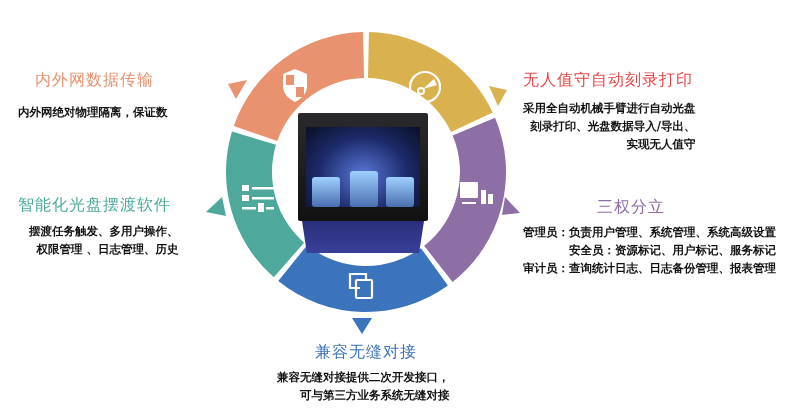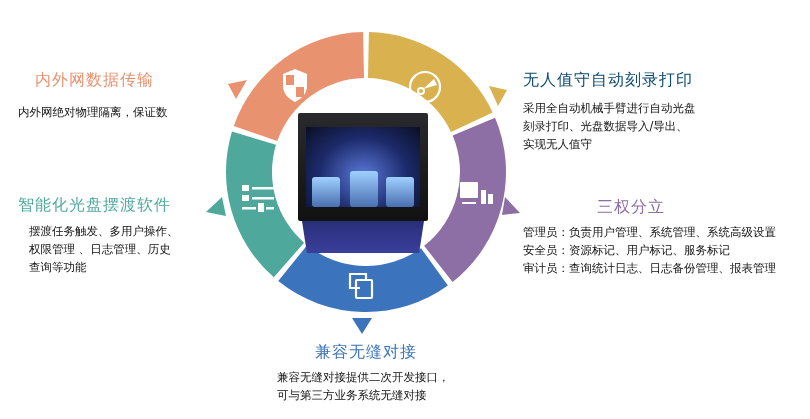--- a/index.html
+++ b/index.html
@@ -1,19 +1,19 @@
 <!DOCTYPE html>
 <html><head>
 <meta charset="utf-8">
 <style>
   html,body{margin:0;padding:0;background:#fff;}
   body{width:810px;height:419px;position:relative;overflow:hidden;font-family:"DejaVu Sans","Liberation Sans",sans-serif;}
   .ring{position:absolute;left:0;top:0;}
   .title{position:absolute;font-size:16px;letter-spacing:1px;white-space:nowrap;}
-  .desc{position:absolute;font-size:11.5px;font-weight:normal;color:#111;line-height:18px;white-space:nowrap;}
+  .desc{position:absolute;font-size:11.5px;font-weight:bold;color:#111;line-height:18px;white-space:nowrap;text-align:right;}
   .machine{position:absolute;left:298px;top:113px;width:130px;height:108px;background:linear-gradient(#2a2a2e,#111);border-radius:2px;}
   .machine .win{position:absolute;left:8px;top:14px;width:114px;height:80px;background:radial-gradient(ellipse at 50% 60%,#5a78d8 0%,#1c2a6a 55%,#0a0f24 100%);}
   .machine .stack{position:absolute;top:50px;width:28px;height:30px;background:linear-gradient(#9fd0ff,#4a6fb0);border-radius:3px;}
   .machine .tray{position:absolute;left:4px;top:108px;width:122px;height:32px;background:linear-gradient(#2a2f7a,#3a3f9a);clip-path:polygon(0 0,100% 0,96% 100%,4% 100%);}
 </style>
 </head>
 <body>
 
 <svg class="ring" width="810" height="419" viewBox="0 0 810 419">
   <g id="segs">
@@ -70,21 +70,21 @@
 </div>
 <div class="machine" style="background:transparent;">
   <div class="tray"></div>
 </div>
 
 <div class="title" style="left:35px;top:70px;color:#E8926F">内外网数据传输</div>
 <div class="desc" style="left:18px;top:103px">
   <div>内外网绝对物理隔离，保证数</div>
 </div>
 
-<div class="title" style="left:523px;top:70px;color:#0c4a6e">无人值守自动刻录打印</div>
+<div class="title" style="left:523px;top:70px;color:#ef4444">无人值守自动刻录打印</div>
 <div class="desc" style="left:523px;top:99px">
   <div>采用全自动机械手臂进行自动光盘</div>
   <div>刻录打印、光盘数据导入/导出、</div>
   <div>实现无人值守</div>
 </div>
 
 <div class="title" style="left:597px;top:197px;color:#8E6FA5">三权分立</div>
 <div class="desc" style="left:523px;top:223px">
   <div>管理员：负责用户管理、系统管理、系统高级设置</div>
   <div>安全员：资源标记、用户标记、服务标记</div>
@@ -94,14 +94,13 @@
 <div class="title" style="left:315px;top:342px;color:#3B73BC">兼容无缝对接</div>
 <div class="desc" style="left:277px;top:368px">
   <div>兼容无缝对接提供二次开发接口，</div>
   <div>可与第三方业务系统无缝对接</div>
 </div>
 
 <div class="title" style="left:18px;top:195px;color:#4EA99C">智能化光盘摆渡软件</div>
 <div class="desc" style="left:29px;top:222px">
   <div>摆渡任务触发、多用户操作、</div>
   <div>权限管理 、日志管理、历史</div>
-  <div>查询等功能</div>
 </div>
 
 </body></html>

